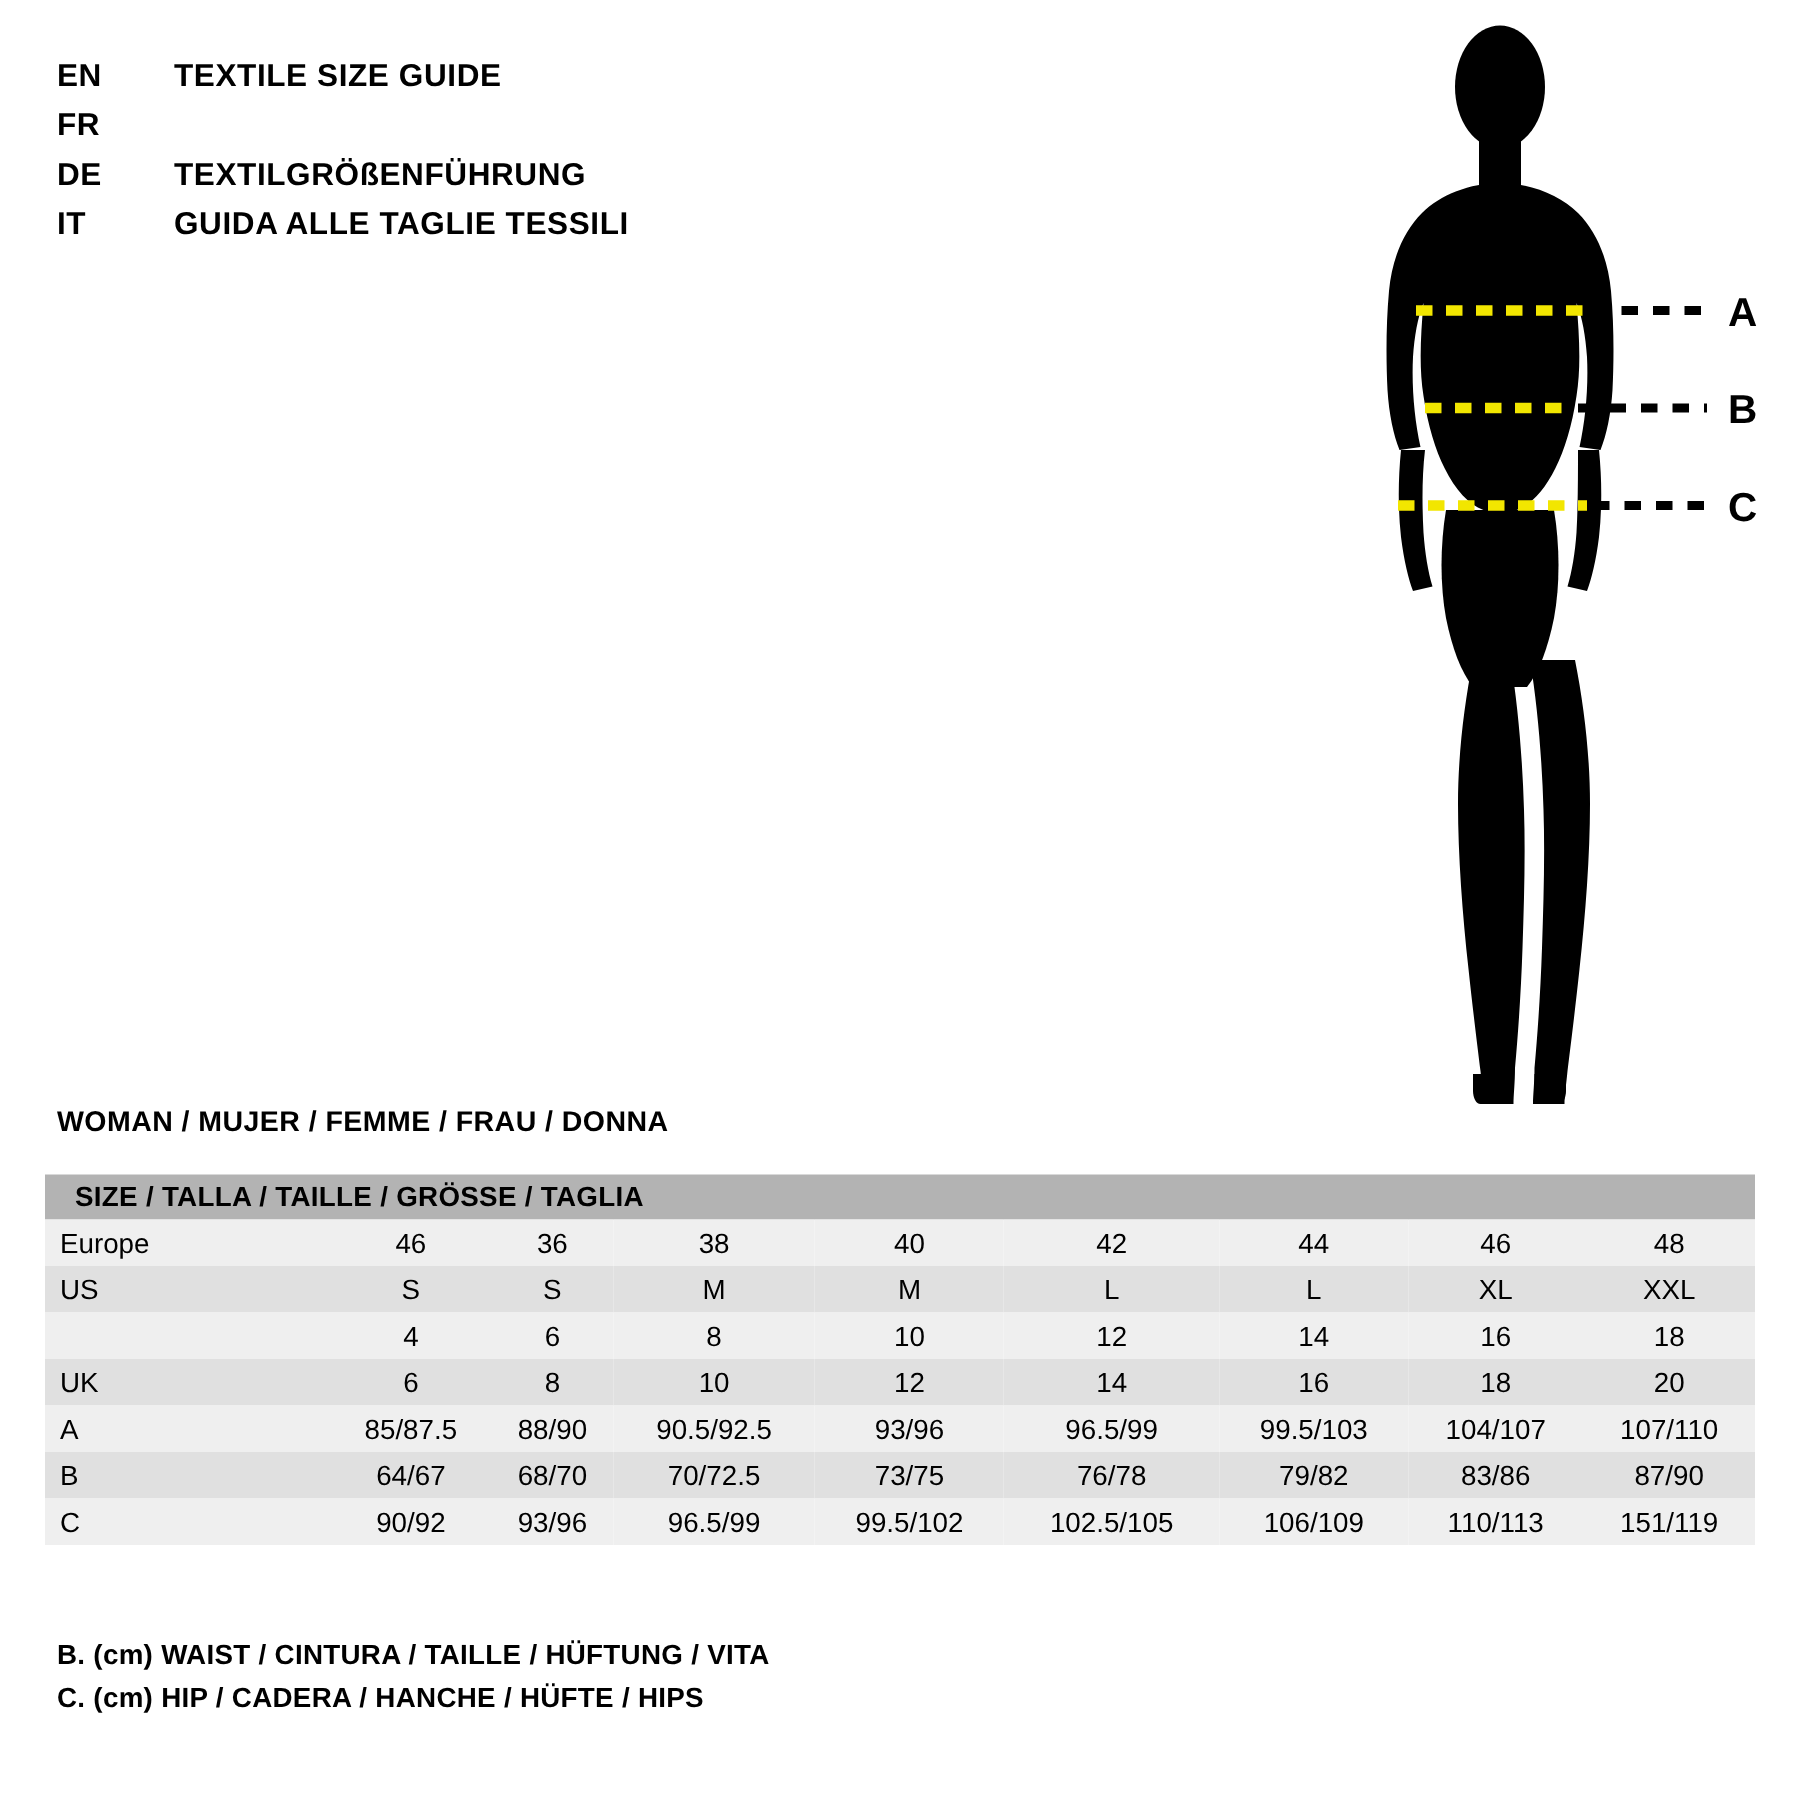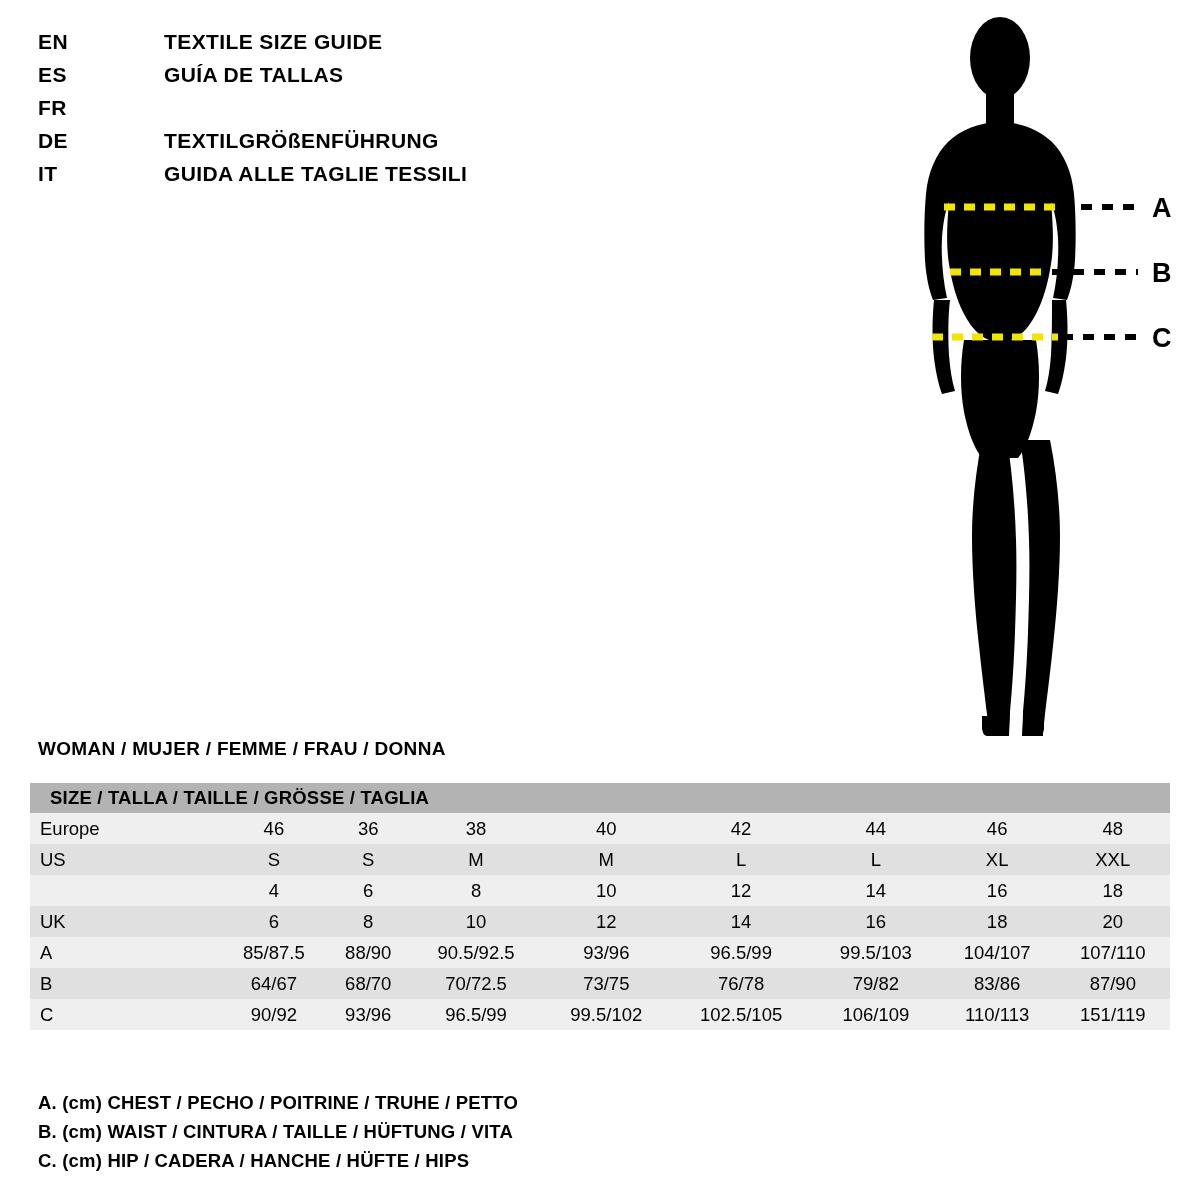--- a/index.html
+++ b/index.html
@@ -18,23 +18,22 @@
 
   
   .lang-block {
     position: absolute;
     top: 30px;
     left: 38px;
     width: 560px;
   }
   .lang-row {
     display: flex;
-    align-items: flex-start;
+    align-items: flex-end;
     height: 33px;
-    gap: 48px;
   }
   .lang-code {
     width: 78px;
     font-size: 21px;
     font-weight: bold;
     letter-spacing: 0.4px;
   }
   .lang-title {
     font-size: 21px;
     font-weight: bold;
@@ -108,24 +107,20 @@
     letter-spacing: 0.2px;
   }
 </style>
 </head>
 <body>
 
 <div class="lang-block">
   <div class="lang-row">
     <span class="lang-code">EN</span>
     <span class="lang-title">TEXTILE SIZE GUIDE</span>
-  </div>
-  <div class="lang-row">
-    <span class="lang-code">ES</span>
-    <span class="lang-title">GUÍA DE TALLAS</span>
   </div>
   <div class="lang-row">
     <span class="lang-code">FR</span>
   </div>
   <div class="lang-row">
     <span class="lang-code">DE</span>
     <span class="lang-title">TEXTILGRÖßENFÜHRUNG</span>
   </div>
   <div class="lang-row">
     <span class="lang-code">IT</span>
@@ -298,16 +293,15 @@
       <td>99.5/102</td>
       <td>102.5/105</td>
       <td>106/109</td>
       <td>110/113</td>
       <td>151/119</td>
     </tr>
   </tbody>
 </table>
 
 <div class="legend">
-  <div class="legend-line">A. (cm) CHEST / PECHO / POITRINE / TRUHE / PETTO</div>
   <div class="legend-line">B. (cm) WAIST / CINTURA / TAILLE / HÜFTUNG / VITA</div>
   <div class="legend-line">C. (cm) HIP / CADERA / HANCHE / HÜFTE / HIPS</div>
 </div>
 
 </body></html>

